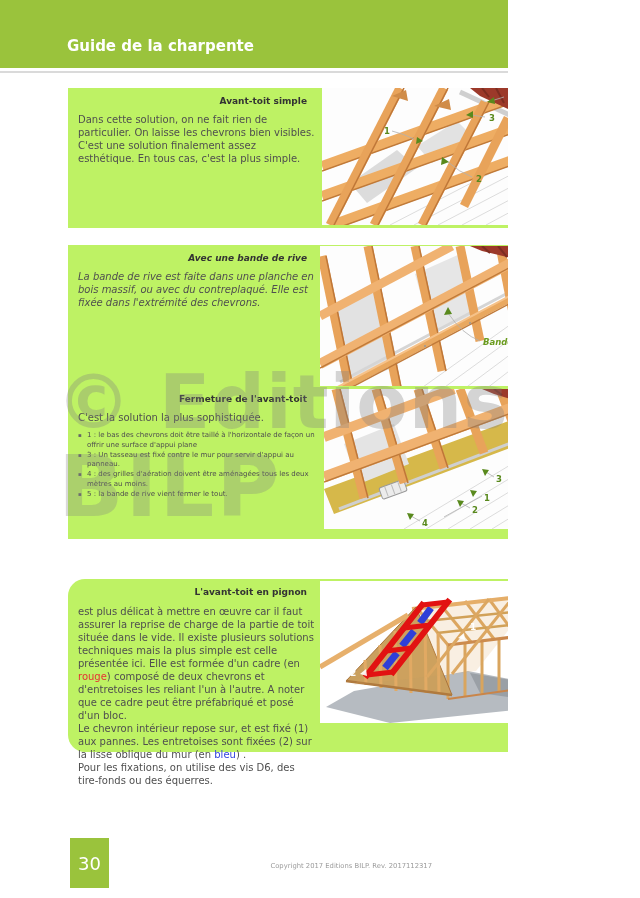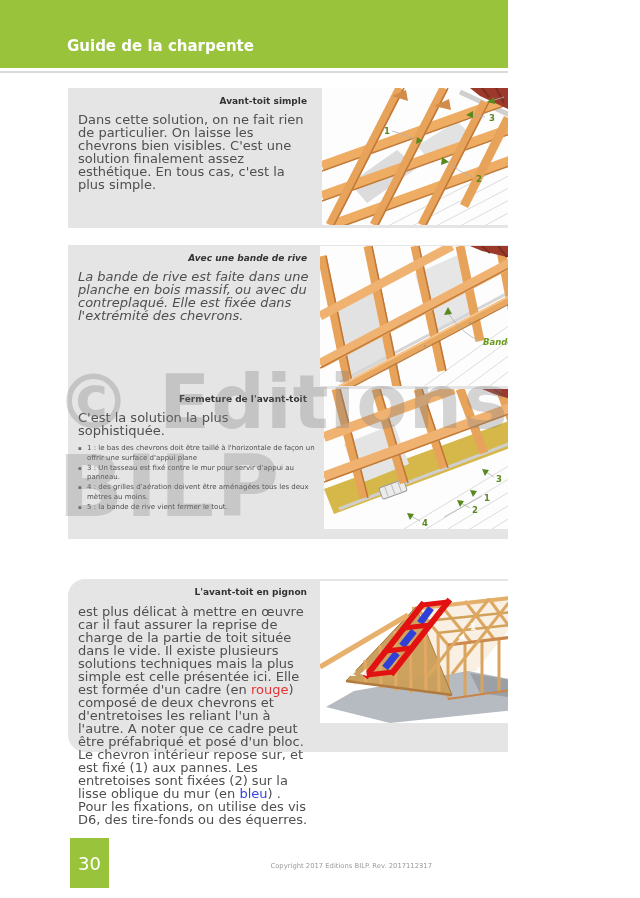--- a/index.html
+++ b/index.html
@@ -3,26 +3,26 @@
 <meta charset="utf-8">
 <style>
   html,body{margin:0;padding:0;background:#fff;}
   .page{position:relative;width:508px;height:898px;background:#fff;overflow:hidden;
         font-family:"DejaVu Sans","Liberation Sans",sans-serif;}
   
   .header{position:absolute;left:0;top:0;width:640px;height:68px;background:#9ac33c;}
   .header h1{margin:0;padding:39px 0 0 67px;font-size:15px;line-height:15px;font-weight:bold;color:#fff;}
   .header-rule{position:absolute;left:0;top:71px;width:640px;height:2px;background:#dadada;}
   
-  .panel{position:absolute;left:68px;width:503px;background:#e5e5e5;}
+  .panel{position:absolute;left:68px;width:503px;background:#bef264;}
   .p1{top:88px;height:140px;} .p2{top:245px;height:148px;font-style:italic;}
   .p3{top:386px;height:153px;} .p4{top:579px;height:173px;border-radius:17px;}
   .text-col{position:absolute;left:10px;top:0;width:237px;}
   .sec-title{margin:8px 8px 0 0;text-align:right;font-size:9px;font-weight:bold;color:#333;}
-  .para{margin:7px 0 0 0;font-size:13px;line-height:13px;color:#4f4f4f;}
+  .para{margin:7px 0 0 0;font-size:10px;line-height:13px;color:#4f4f4f;}
   .pre{white-space:pre-line;margin-top:8px;}
   ul.blist{list-style:none;margin:7px 0 0 0;padding:0;}
   ul.blist li{position:relative;padding-left:9px;font-size:7px;line-height:9.8px;color:#4f4f4f;}
   ul.blist li::before{content:"▪";position:absolute;left:0;top:0;font-size:5.5px;color:#666;}
   .accent-red{color:#e53333;} .accent-blue{color:#3344dd;}
   
   .illus{position:absolute;background:#fff;}
   .f1{right:1px;top:0;width:248px;height:137px;}
   .f2{right:1px;top:1px;width:250px;height:146px;}
   .f3{right:1px;top:3px;width:246px;height:140px;}

